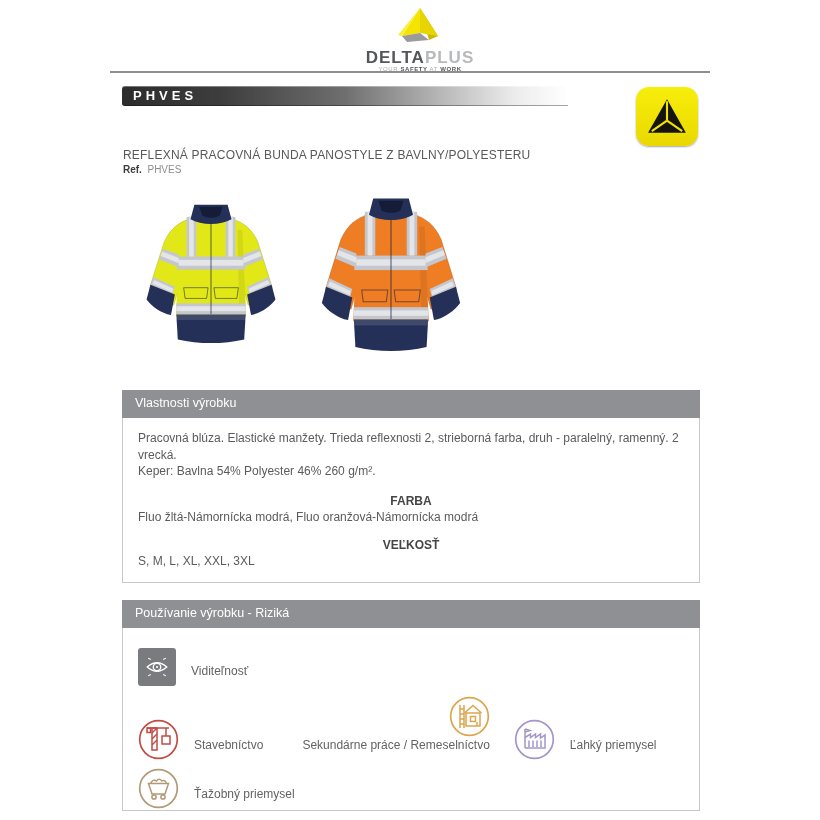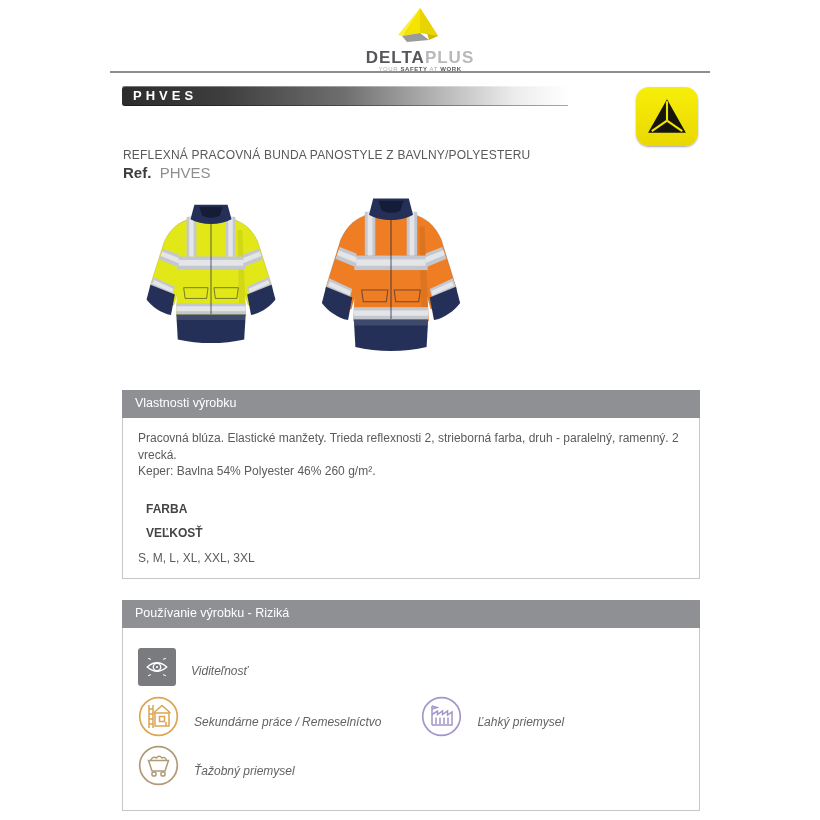--- a/index.html
+++ b/index.html
@@ -19,35 +19,35 @@
   .code-bar{left:122px;top:86px;width:446px;height:20px;border-radius:3px 0 0 3px;
     background:linear-gradient(90deg,#2c2c2c 0%,#3d3d3d 22%,#6f6f6f 50%,#b9b9b9 72%,#ececec 88%,#ffffff 100%);
     color:#fff;font-size:13px;font-weight:bold;letter-spacing:4px;line-height:20px;padding-left:11px;box-sizing:border-box;
     box-shadow:inset 0 1px 0 rgba(255,255,255,.35), inset 0 -1px 0 rgba(0,0,0,.35);}
   .app-icon{left:636px;top:87px;width:62px;height:59px;border-radius:13px;
     background:linear-gradient(#f7ee0a,#e9d800);box-shadow:0 1px 2px rgba(0,0,0,.35);
     display:flex;align-items:center;justify-content:center;}
 
   
   .product-title{left:123px;top:148px;font-size:12px;color:#58595b;letter-spacing:.2px;}
-  .product-ref{left:123px;top:164px;font-size:15px;}
+  .product-ref{left:123px;top:164px;font-size:10px;}
   .product-ref .lab{font-weight:bold;color:#3d3d3f;}
   .product-ref .val{color:#8e8e90;}
 
   
   .jacket-wrap{pointer-events:none;}
 
   
   .section{left:122px;width:578px;}
   .section-header{height:28px;background:#8e9093;color:#ffffff;font-size:12.5px;line-height:27px;padding-left:13px;}
   .section-body{background:#fff;border:1px solid #c8c8c8;border-top:none;padding:12px 15px;font-size:12px;line-height:1.38;color:#5b5b5b;box-sizing:border-box;}
   .para{margin:0 0 0 0;}
   .tight{margin:0;}
   .gap{height:13px;}
-  .lbl-bold{font-weight:bold;color:#454547;margin:8px;}
+  .lbl-bold{font-weight:bold;color:#454547;margin:0;text-align:center;}
   .lbl-val{margin:0 0 11px 0;}
 
   
   .risk-row{display:flex;align-items:flex-end;}
   .risk-item{display:flex;align-items:flex-end;}
   .risk-label{font-size:12px;color:#636363;margin-left:15px;margin-bottom:6px;white-space:nowrap;}
   .risk-sq{width:38px;height:38px;border-radius:3px;background:#797b7e;display:flex;align-items:center;justify-content:center;}
 </style>
 </head>
 <body>
@@ -141,28 +141,29 @@
   </svg>
 </div>
 
 <div class="abs section" style="top:390px;">
   <div class="section-header">Vlastnosti výrobku</div>
   <div class="section-body" style="min-height:131px;">
     <p class="para">Pracovná blúza. Elastické manžety. Trieda reflexnosti 2, strieborná farba, druh - paralelný, ramenný. 2 vrecká.</p>
     <p class="tight">Keper: Bavlna 54% Polyester 46% 260 g/m².</p>
     <div class="gap"></div>
     <p class="lbl-bold">FARBA</p>
+    <p class="lbl-val">Fluo žltá-Námornícka modrá, Fluo oranžová-Námornícka modrá</p>
     <p class="lbl-bold">VEĽKOSŤ</p>
     <p class="tight">S, M, L, XL, XXL, 3XL</p>
   </div>
 </div>
 
 <div class="abs section" style="top:600px;border-radius:7px;">
   <div class="section-header">Používanie výrobku - Riziká</div>
-  <div class="section-body" style="height:183px;padding-top:20px;font-style:italic;">
+  <div class="section-body" style="height:183px;padding-top:20px;">
 
     <div class="risk-row">
       <div class="risk-item">
         <div class="risk-sq">
           <svg width="32" height="32" viewBox="0 0 36 36" fill="none" stroke="#ffffff" stroke-width="1.5">
             <path d="M7,18 Q18,8.5 29,18 Q18,27.5 7,18 Z"></path>
             <circle cx="18" cy="18" r="4.2"></circle>
             <circle cx="18" cy="18" r="1.2" fill="#fff" stroke="none"></circle>
             <g stroke-width="1.2">
               <line x1="8" y1="8" x2="11" y2="9.5"></line>
@@ -171,22 +172,36 @@
                 <line x1="28" y1="28" x2="25" y2="26.5"></line>
             </g>
           </svg>
         </div>
         <div class="risk-label">Viditeľnosť</div>
       </div>
     </div>
 
     <div class="risk-row" style="margin-top:10px;">
 
-
-      <div class="risk-item" style="margin-right:40px;">
+      <div class="risk-item" style="margin-right:24px;">
+        <svg width="41" height="41" viewBox="0 0 41 41" fill="none" stroke="#c24b44" stroke-width="1.5">
+          <circle cx="20.5" cy="20.5" r="18.8" stroke-width="1.7"></circle>
+          <rect x="14" y="9" width="5" height="22"></rect>
+          <line x1="14" y1="14" x2="19" y2="9"></line>
+            <line x1="14" y1="20" x2="19" y2="15"></line>
+            <line x1="14" y1="26" x2="19" y2="21"></line>
+          <line x1="9" y1="9" x2="31" y2="9"></line>
+          <rect x="9" y="9" width="3.5" height="4.5"></rect>
+          <line x1="28" y1="9" x2="28" y2="17"></line>
+          <rect x="24" y="17" width="8" height="8"></rect>
+        </svg>
+        <div class="risk-label">Stavebníctvo</div>
+      </div>
+
+      <div class="risk-item" style="margin-right:24px;flex-direction:column;">
         <svg width="41" height="41" viewBox="0 0 41 41" fill="none" stroke="#dca54e" stroke-width="1.5">
           <circle cx="20.5" cy="20.5" r="18.8" stroke-width="1.7"></circle>
           <line x1="11" y1="9" x2="11" y2="32"></line>
             <line x1="15" y1="9" x2="15" y2="32"></line>
           <line x1="11" y1="13" x2="15" y2="13"></line>
             <line x1="11" y1="18" x2="15" y2="18"></line>
             <line x1="11" y1="23" x2="15" y2="23"></line>
             <line x1="11" y1="28" x2="15" y2="28"></line>
           <rect x="17" y="17" width="14" height="13"></rect>
           <path d="M15.5,17 L24,9.5 L32.5,17"></path>

